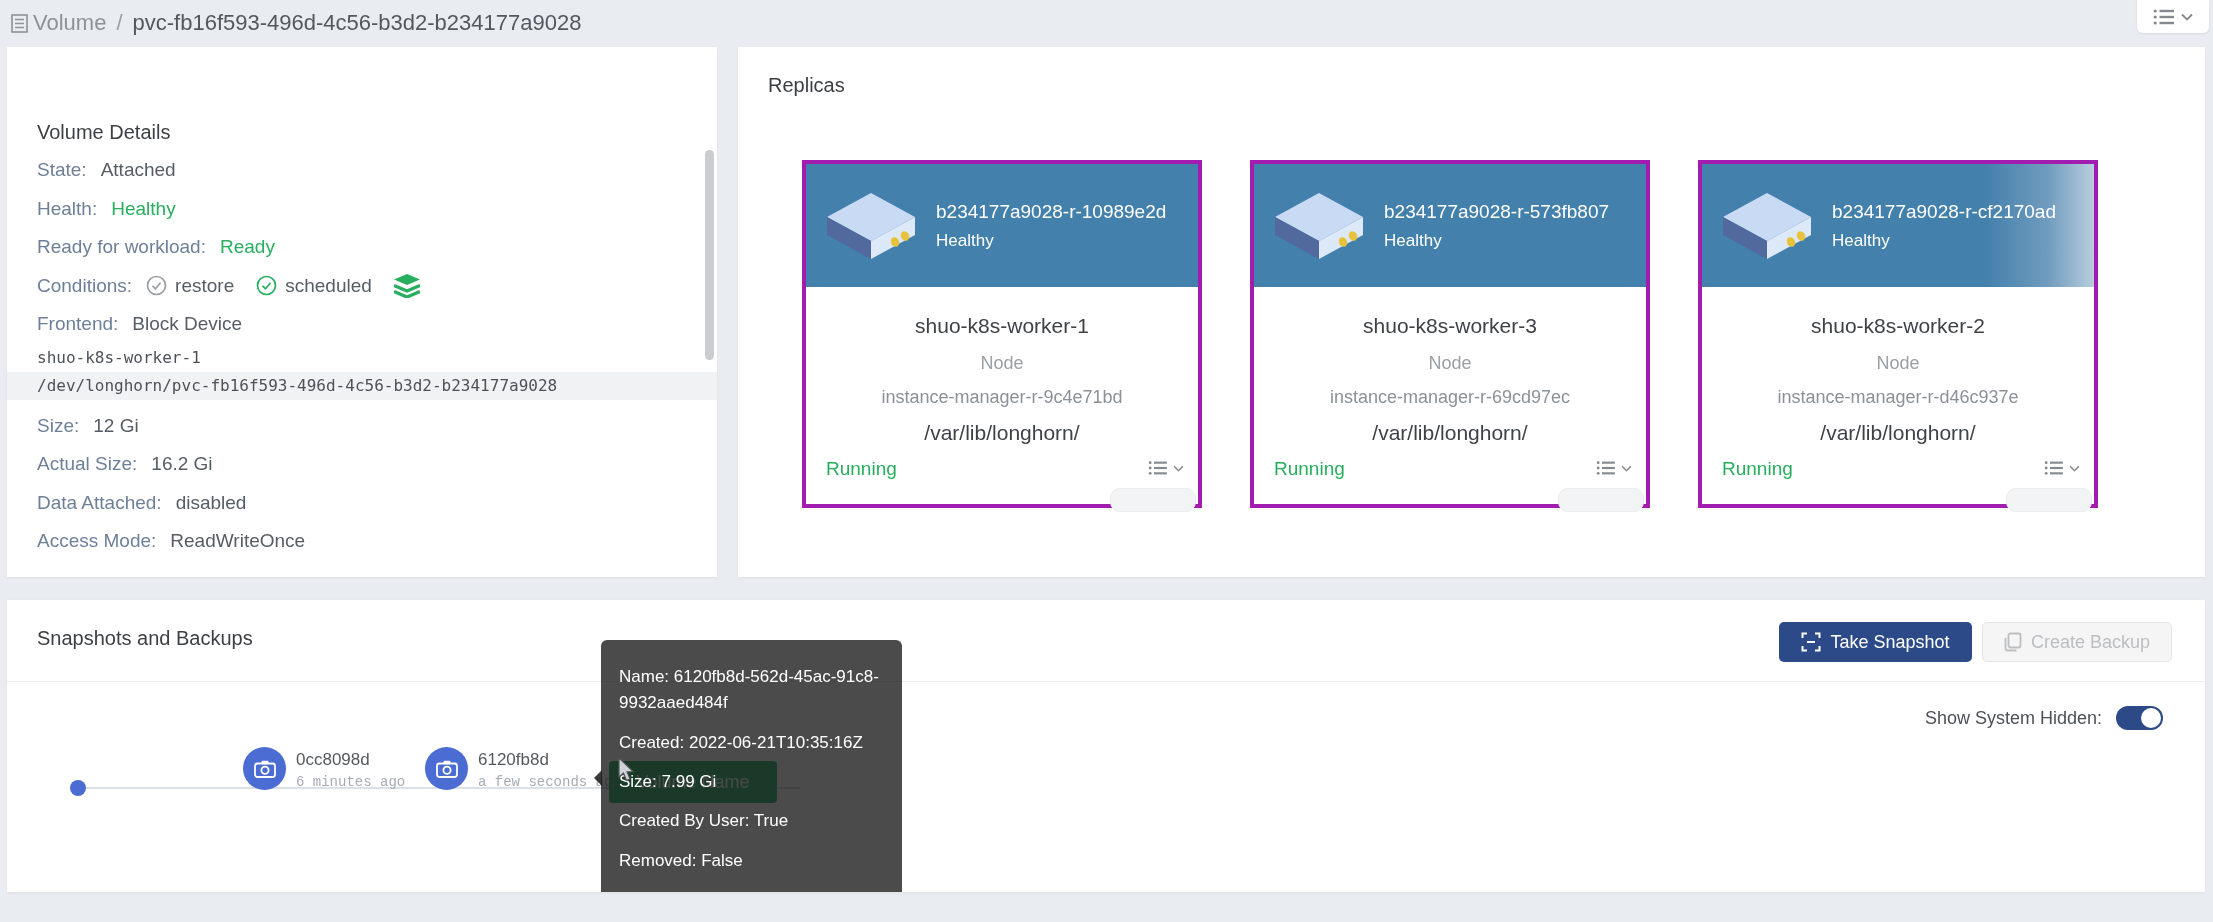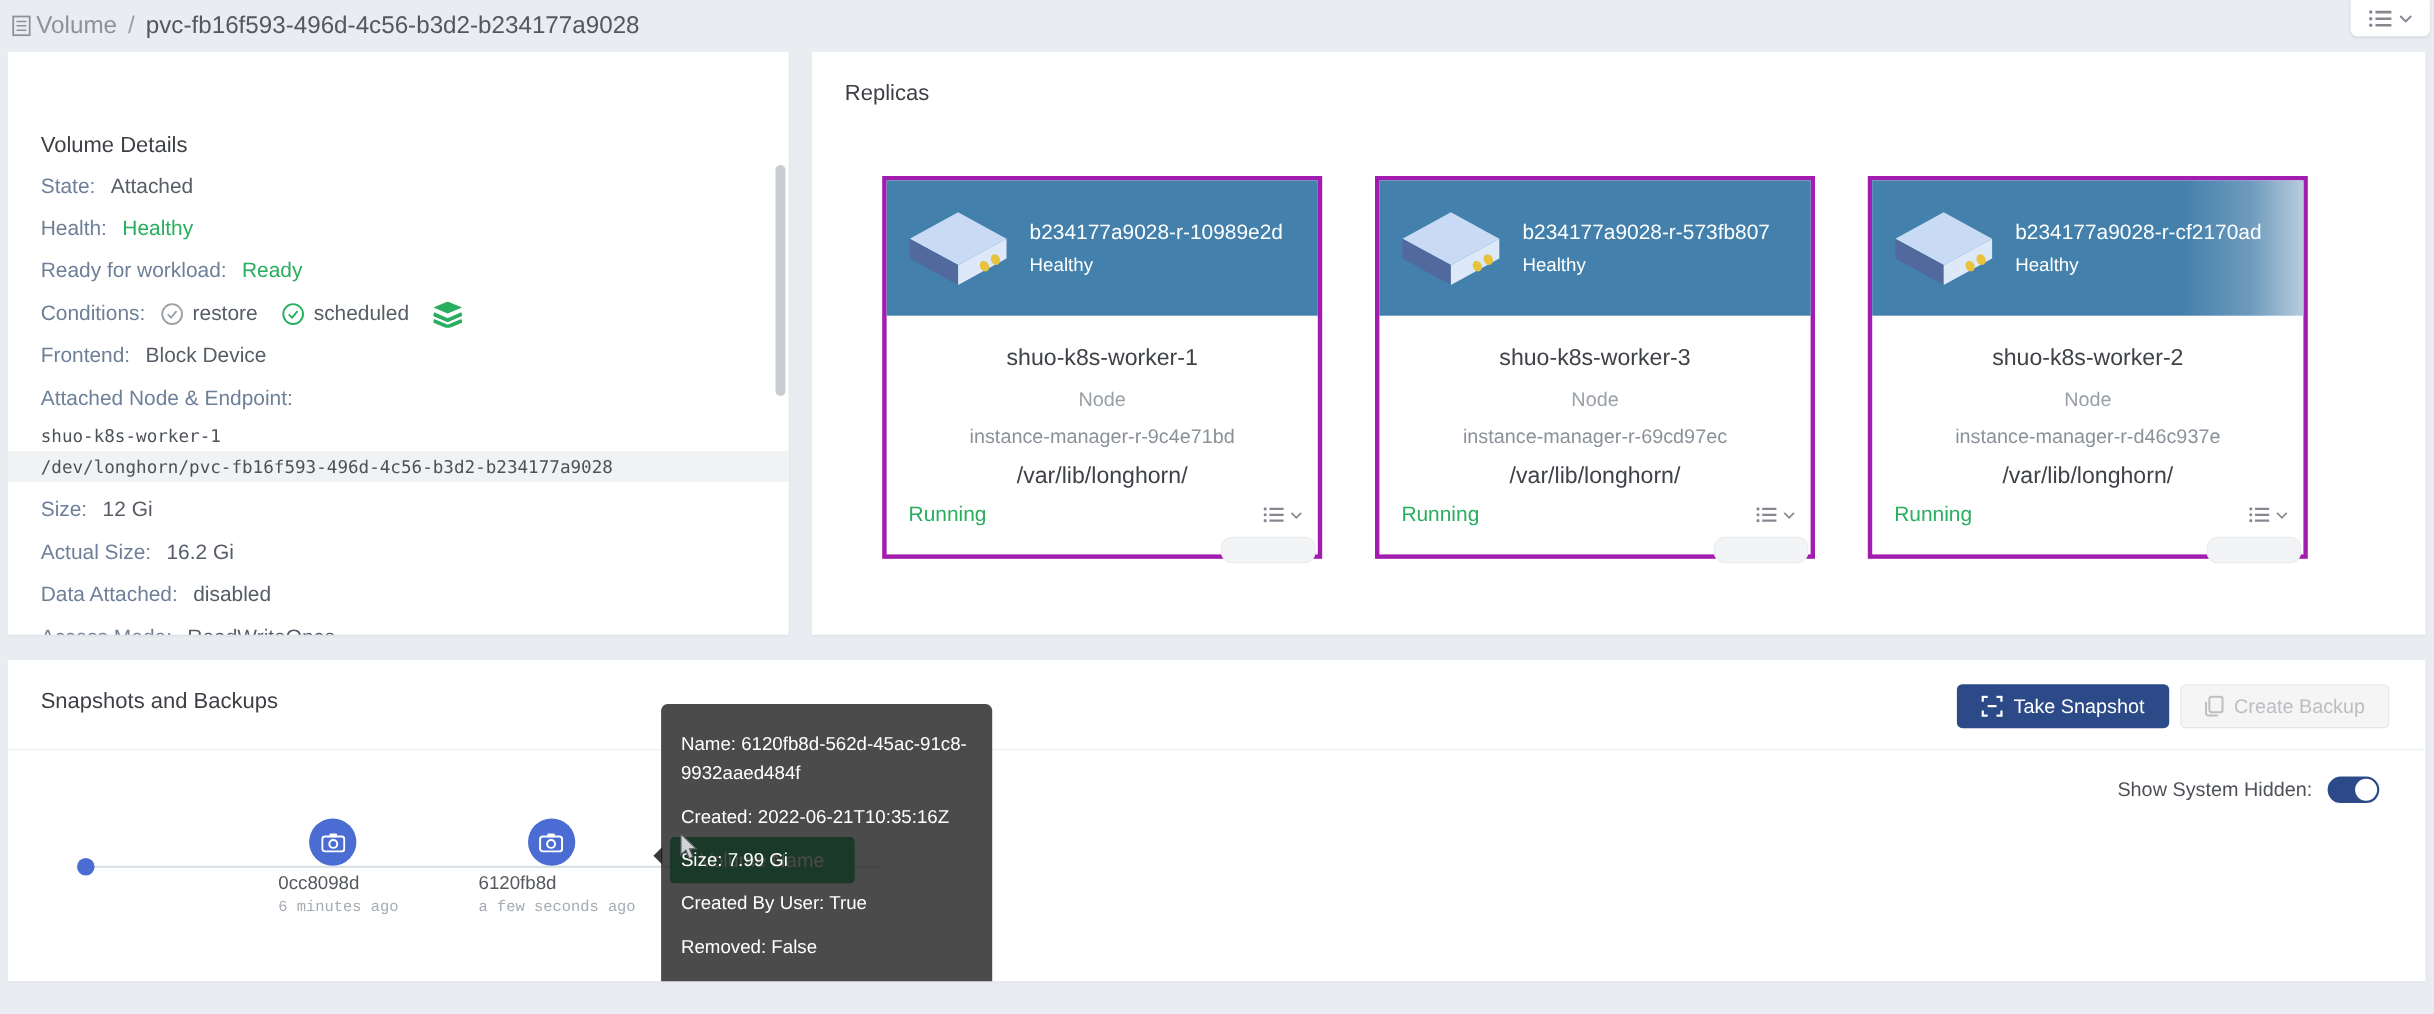--- a/index.html
+++ b/index.html
@@ -63,21 +63,21 @@
   .btn { display:flex; align-items:center; justify-content:center; gap:9px; font-size:18px; border-radius:5px; cursor:pointer; position:absolute; top:22px; height:40px; }
   #take-snapshot-btn { left:1772px; width:193px; background:#2b4a87; color:#fff; }
   #create-backup-btn { left:1975px; width:190px; background:#f5f5f6; color:#bcbec1; border:1px solid #e4e5e7; cursor:not-allowed; }
   .show-hidden-row { position:absolute; right:42px; top:106px; display:flex; align-items:center; gap:14px; }
   .show-hidden-label { font-size:18px; color:#4d5157;text-align:center; }
   .toggle { width:47px; height:24px; background:#2b4a87; border-radius:12px; position:relative; cursor:pointer; }
   .toggle .knob { position:absolute; right:2px; top:2px; width:20px; height:20px; background:#fff; border-radius:50%; }
   
   .timeline-line { position:absolute; left:77px; top:187px; width:716px; height:2px; background:#dbe0e6; }
   .tl-start-dot { position:absolute; left:63px; top:180px; width:16px; height:16px; border-radius:50%; background:#4b6cd2; }
-  .tl-node { position:absolute; top:144px; display:flex; align-items:center; cursor:pointer;flex-direction:column; }
+  .tl-node { position:absolute; top:144px; display:flex; align-items:flex-end; cursor:pointer; }
   .tl-node .cam { width:43px; height:43px; border-radius:50%; background:#4b6cd2; display:flex; align-items:center; justify-content:center; }
   .tl-node .tl-text { margin-left:10px; margin-top:6px; }
   .tl-name { font-size:17px; color:#55595e; }
   .tl-time { font-size:14px; color:#a6acb4; margin-top:4px;font-family:Liberation Mono, monospace; }
   #tl-node-1 { left:236px; }
   #tl-node-2 { left:418px; }
   .volume-head-btn { position:absolute; left:602px; top:161px; width:168px; height:42px; background:#27ae5f; border-radius:4px; color:#f2f6f3; font-size:18px; display:flex; align-items:center; justify-content:center; cursor:pointer; }
   
   .snap-tooltip {
     position:absolute; left:594px; top:40px; width:301px; height:275px;
@@ -151,23 +151,20 @@
       <svg width="26" height="24" viewBox="0 0 26 24">
         <polygon points="13,0 26,5.5 13,11 0,5.5" fill="#27ae5f"></polygon>
         <polyline points="0,11.5 13,17 26,11.5" fill="none" stroke="#27ae5f" stroke-width="3.4"></polyline>
         <polyline points="0,17.5 13,23 26,17.5" fill="none" stroke="#27ae5f" stroke-width="3.4"></polyline>
       </svg>
     </div>
     <div class="d-row">
       <span class="label">Frontend:</span>
       <span class="value">Block Device</span>
     </div>
-    <div class="d-row">
-      <span class="label">Attached Node &amp; Endpoint:</span>
-    </div>
     <div class="mono-row">
       <span>shuo-k8s-worker-1</span>
     </div>
     <div class="mono-row shaded">
       <span>/dev/longhorn/pvc-fb16f593-496d-4c56-b3d2-b234177a9028</span>
     </div>
     <div class="spacer6"></div>
     <div class="d-row">
       <span class="label">Size:</span>
       <span class="value">12 Gi</span>

